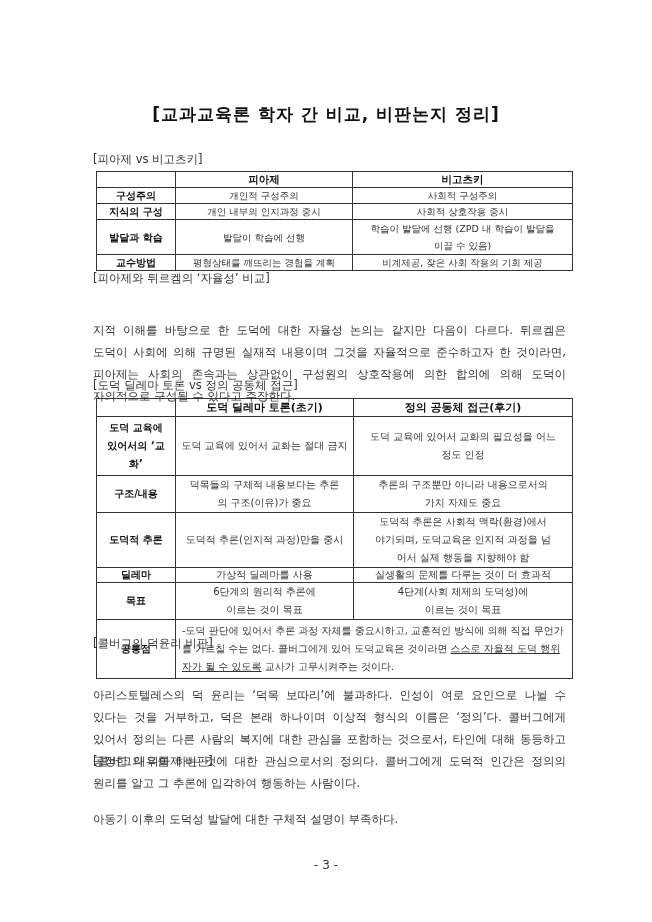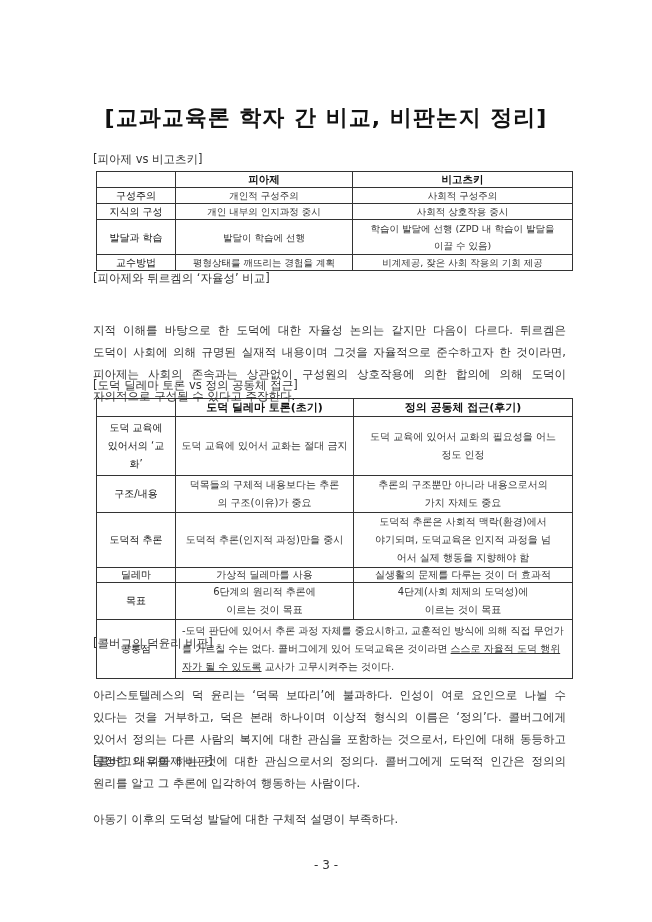--- a/index.html
+++ b/index.html
@@ -1,27 +1,27 @@
 <!DOCTYPE html>
 <html><head>
 <meta charset="utf-8">
 <style>
   html, body { margin:0; padding:0; background:#ffffff; }
   body { width:652px; height:922px; position:relative; overflow:hidden;
          font-family:"DejaVu Sans", "Liberation Sans", sans-serif; color:#222; }
   .page { position:absolute; left:0; top:0; width:652px; height:922px; }
   .title { position:absolute; left:0; width:652px; top:103px; text-align:center;
-           font-size:22px; font-weight:bold; letter-spacing:1px; color:#111; }
+           font-size:17px; font-weight:bold; letter-spacing:1px; color:#111; }
   .sec { position:absolute; left:93px; font-size:11.5px; color:#333; }
   .para { position:absolute; left:93px; width:473px; font-size:11.5px; line-height:22px;
           color:#333; text-align:justify; text-align-last:left; word-break:keep-all;margin-top:32px; }
   table { position:absolute; border-collapse:collapse; font-size:9.5px; color:#333; table-layout:fixed; }
   td, th { border:1px solid #333; text-align:center; vertical-align:middle; padding:0 3px; line-height:15px; }
   th { font-weight:bold; font-size:10.5px; color:#111; }
-  td.h { font-weight:normal; color:#111; font-size:10px;margin-top:30px; }
+  td.h { font-weight:bold; color:#111; font-size:10px;margin-top:30px; }
   td.l { text-align:left; padding:2px 6px; line-height:17px; }
   .t2 td { line-height:18px; font-size:10px; }
   .t2 th { font-size:11px; line-height:17px; }
   .pageno { position:absolute; left:0; width:652px; top:858px; text-align:center; font-size:12px; color:#333; }
   u { text-decoration:underline; }
 </style>
 </head>
 <body>
 
 <div class="page">

